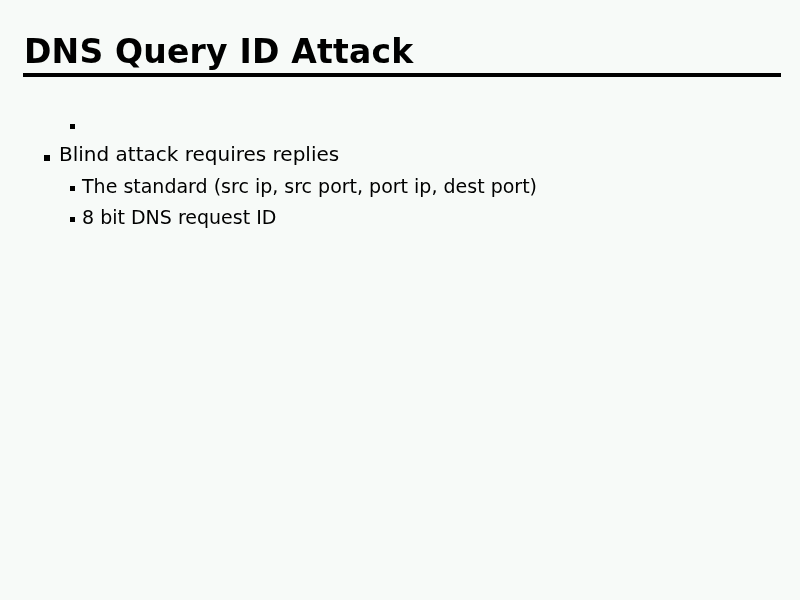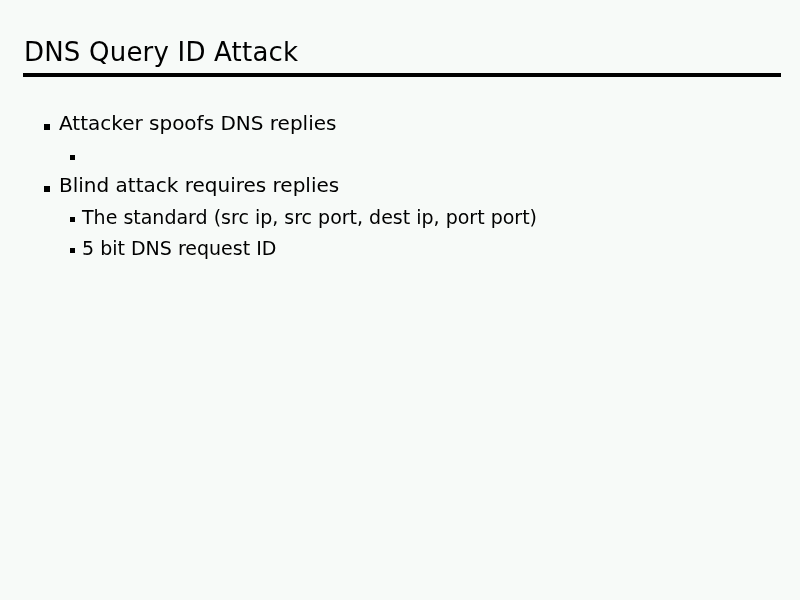--- a/index.html
+++ b/index.html
@@ -20,23 +20,23 @@
     height: 600px;
     background: #f7faf8;
   }
 
   
   .slide-title {
     position: absolute;
     left: 24px;
     top: 36px;
     font-family: "DejaVu Sans", sans-serif;
-    font-size: 26px;
+    font-size: 33px;
     line-height: 32px;
-    font-weight: 400;
+    font-weight: 700;
     letter-spacing: 0.2px;
     color: #000000;
     white-space: nowrap;
   }
   .title-rule {
     position: absolute;
     left: 23px;
     top: 73px;
     width: 758px;
     height: 4px;
@@ -102,38 +102,34 @@
 <body>
 
 <div class="slide">
 
   <div class="slide-title">DNS Query ID Attack</div>
 
   <div class="title-rule"></div>
 
   <div class="body-list">
 
-    <div class="bullet-row level-1">
-      <span class="marker"></span>
-      <span class="bullet-text">Attacker spoofs DNS replies</span>
-    </div>
 
     <div class="bullet-row level-2">
       <span class="marker"></span>
     </div>
 
     <div class="bullet-row level-1">
       <span class="marker"></span>
       <span class="bullet-text">Blind attack requires replies</span>
     </div>
 
     <div class="bullet-row level-2">
       <span class="marker"></span>
-      <span class="bullet-text">The standard (src ip, src port, dest ip, port port)</span>
+      <span class="bullet-text">The standard (src ip, src port, port ip, dest port)</span>
     </div>
 
     <div class="bullet-row level-2">
       <span class="marker"></span>
-      <span class="bullet-text">5 bit DNS request ID</span>
+      <span class="bullet-text">8 bit DNS request ID</span>
     </div>
 
   </div>
 </div>
 
 </body></html>

